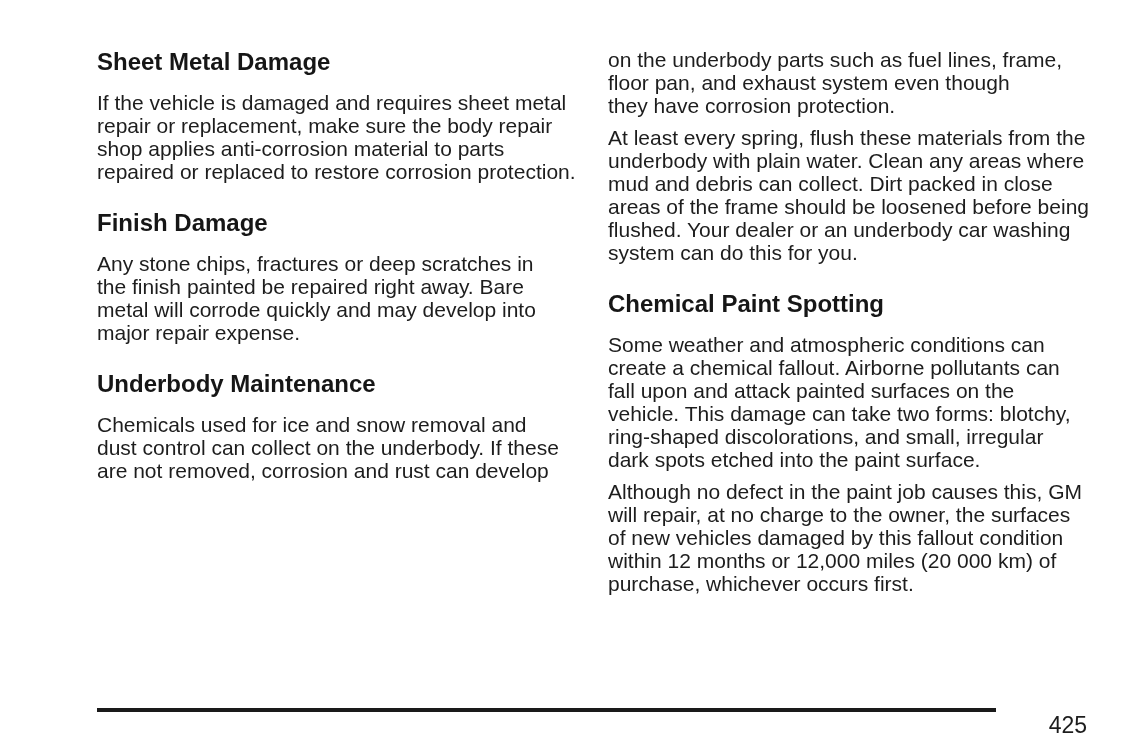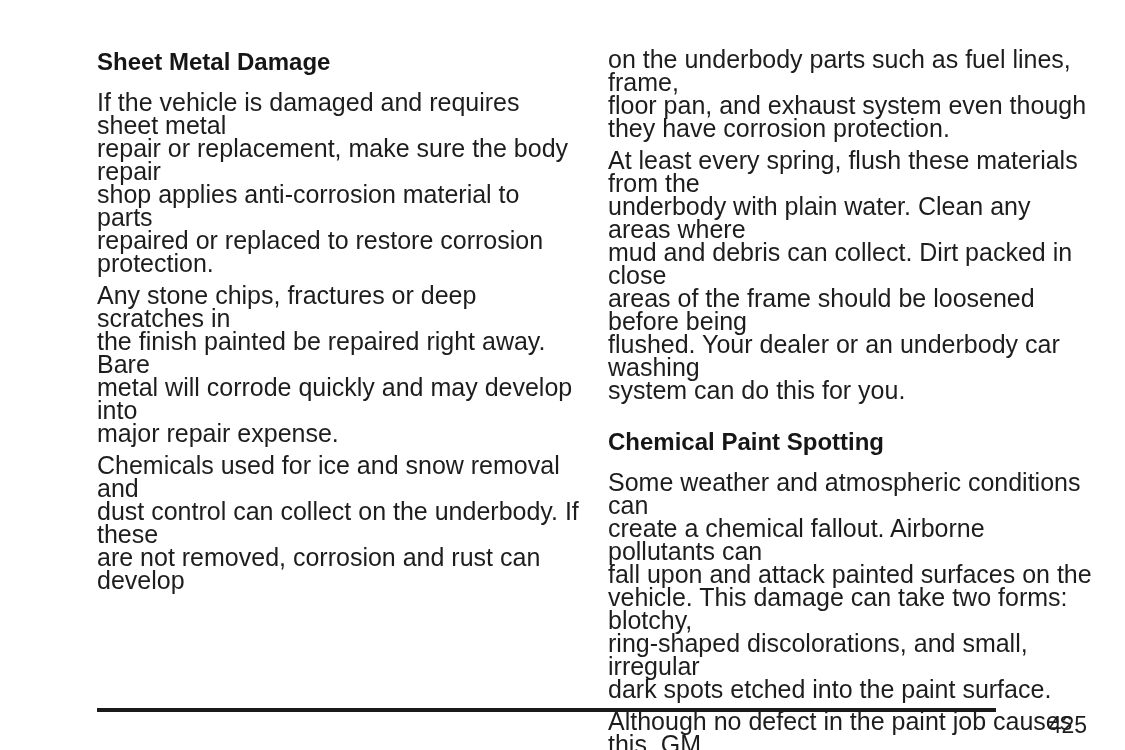--- a/index.html
+++ b/index.html
@@ -20,21 +20,21 @@
   h2 {
     font-size: 24px;
     line-height: 29px;
     font-weight: 700;
     margin: 25px 0 15px 0;
     color: #161616;
     letter-spacing: 0;
   }
   .col section:first-child h2 { margin-top: 0; }
   p {
-    font-size: 25px;
+    font-size: 21px;
     line-height: 23px;
     margin: 0 0 9px 0;
     white-space: pre-line;
   }
   .footer-rule {
     position: absolute;
     left: 97px;
     top: 708px;
     width: 899px;
     height: 4px;
@@ -57,27 +57,29 @@
   <div class="col col-left">
     <section>
       <h2>Sheet Metal Damage</h2>
       <p>If the vehicle is damaged and requires sheet metal
 repair or replacement, make sure the body repair
 shop applies anti-corrosion material to parts
 repaired or replaced to restore corrosion protection.</p>
     </section>
 
     <section>
+      <h2>Finish Damage</h2>
       <p>Any stone chips, fractures or deep scratches in
 the finish painted be repaired right away. Bare
 metal will corrode quickly and may develop into
 major repair expense.</p>
     </section>
 
     <section>
+      <h2>Underbody Maintenance</h2>
       <p>Chemicals used for ice and snow removal and
 dust control can collect on the underbody. If these
 are not removed, corrosion and rust can develop</p>
     </section>
   </div>
 
   <div class="col col-right">
     <section>
       <p>on the underbody parts such as fuel lines, frame,
 floor pan, and exhaust system even though

